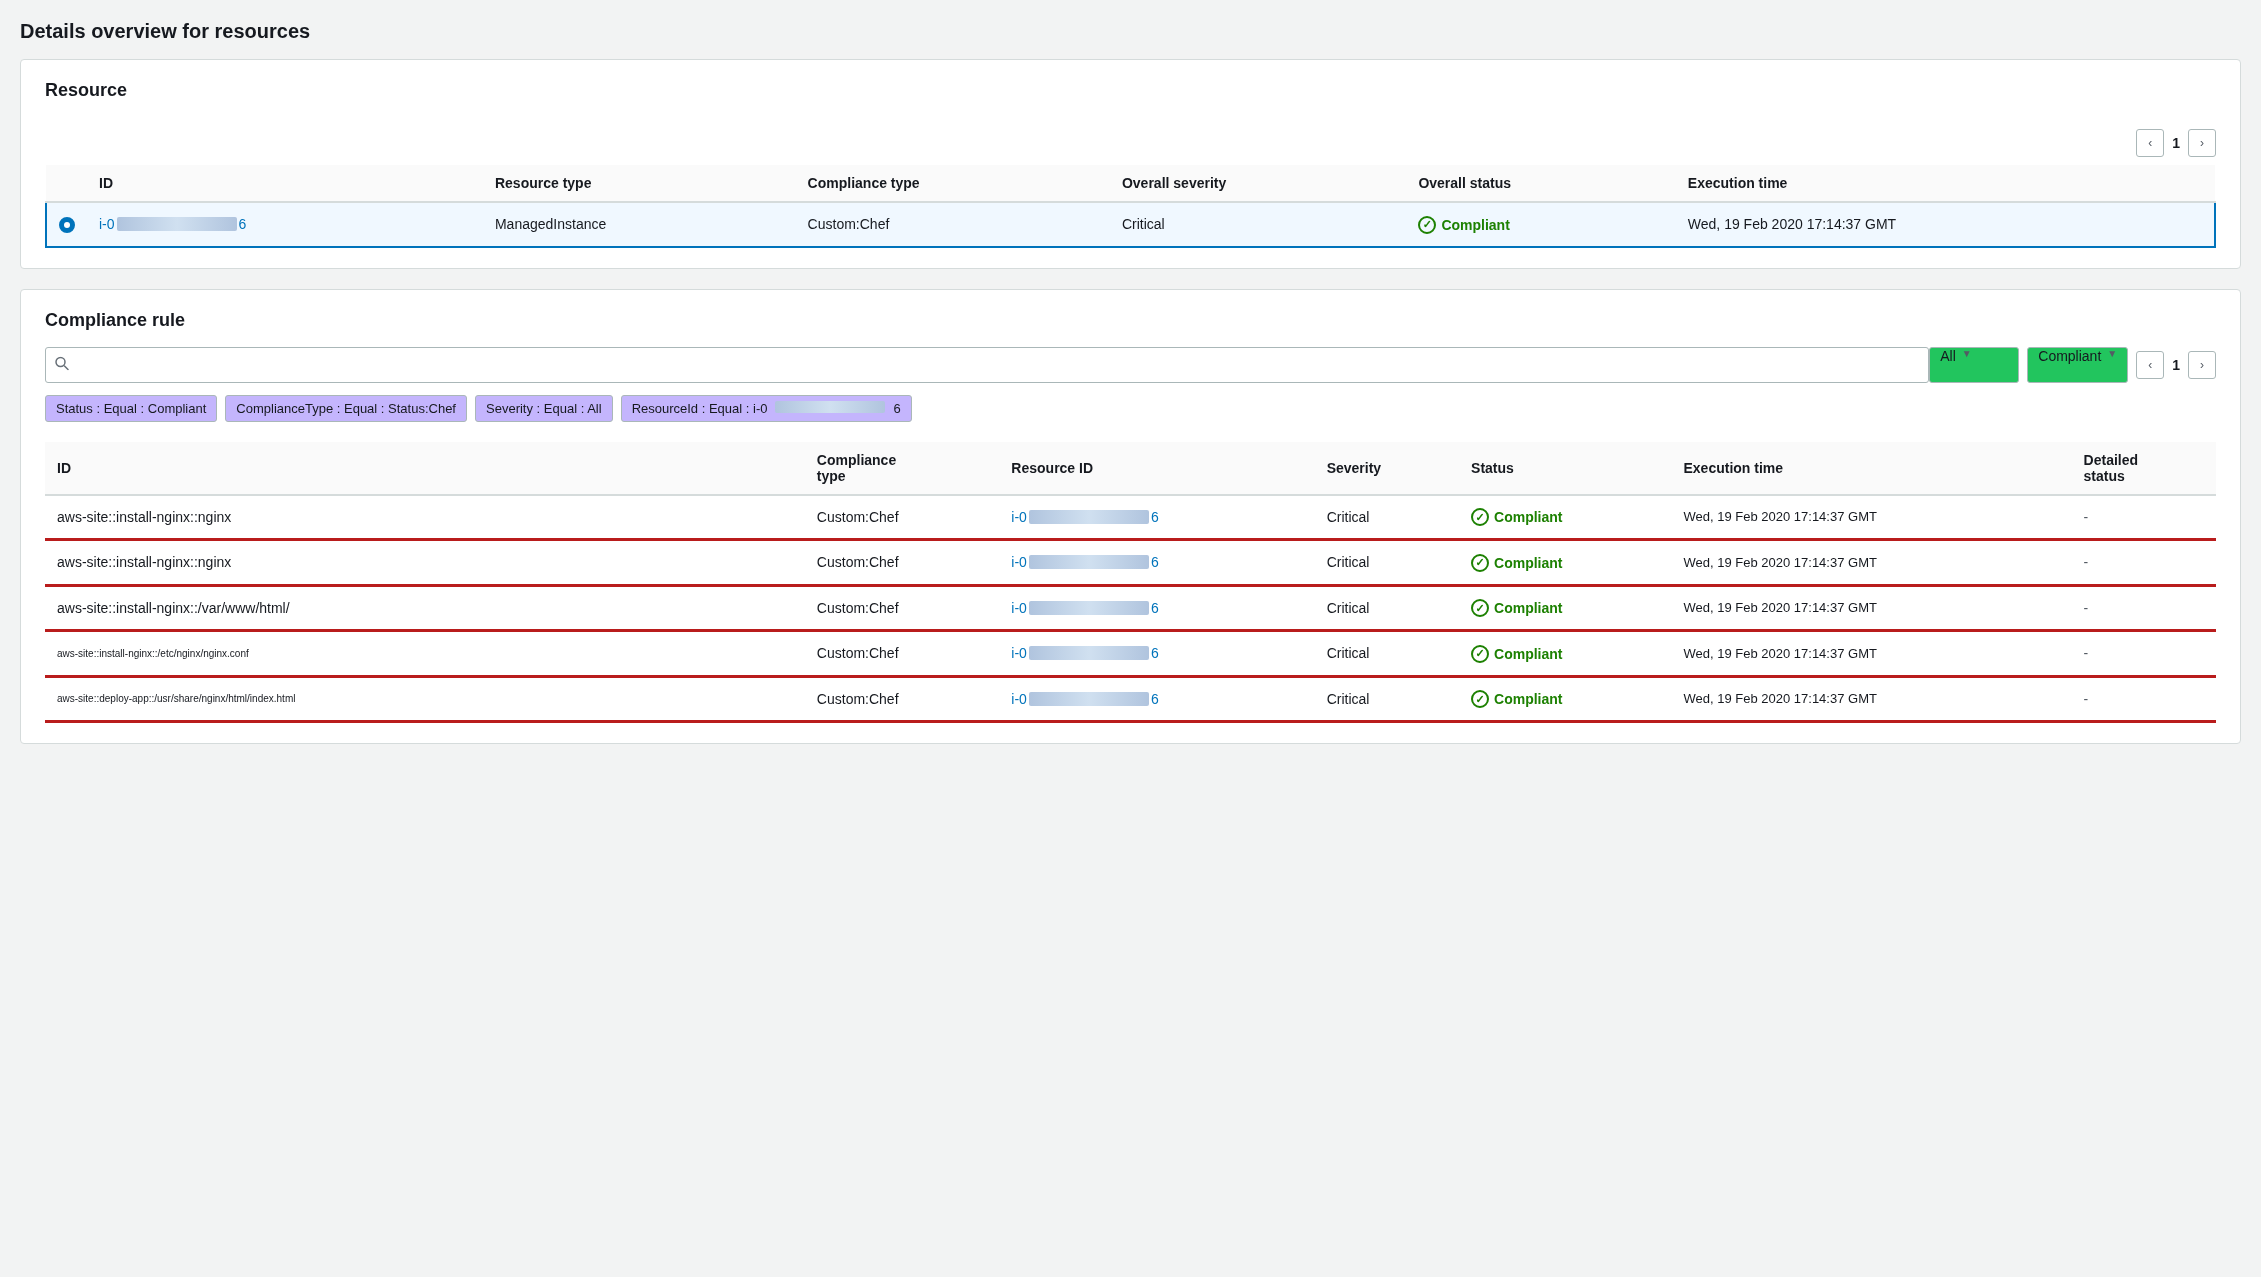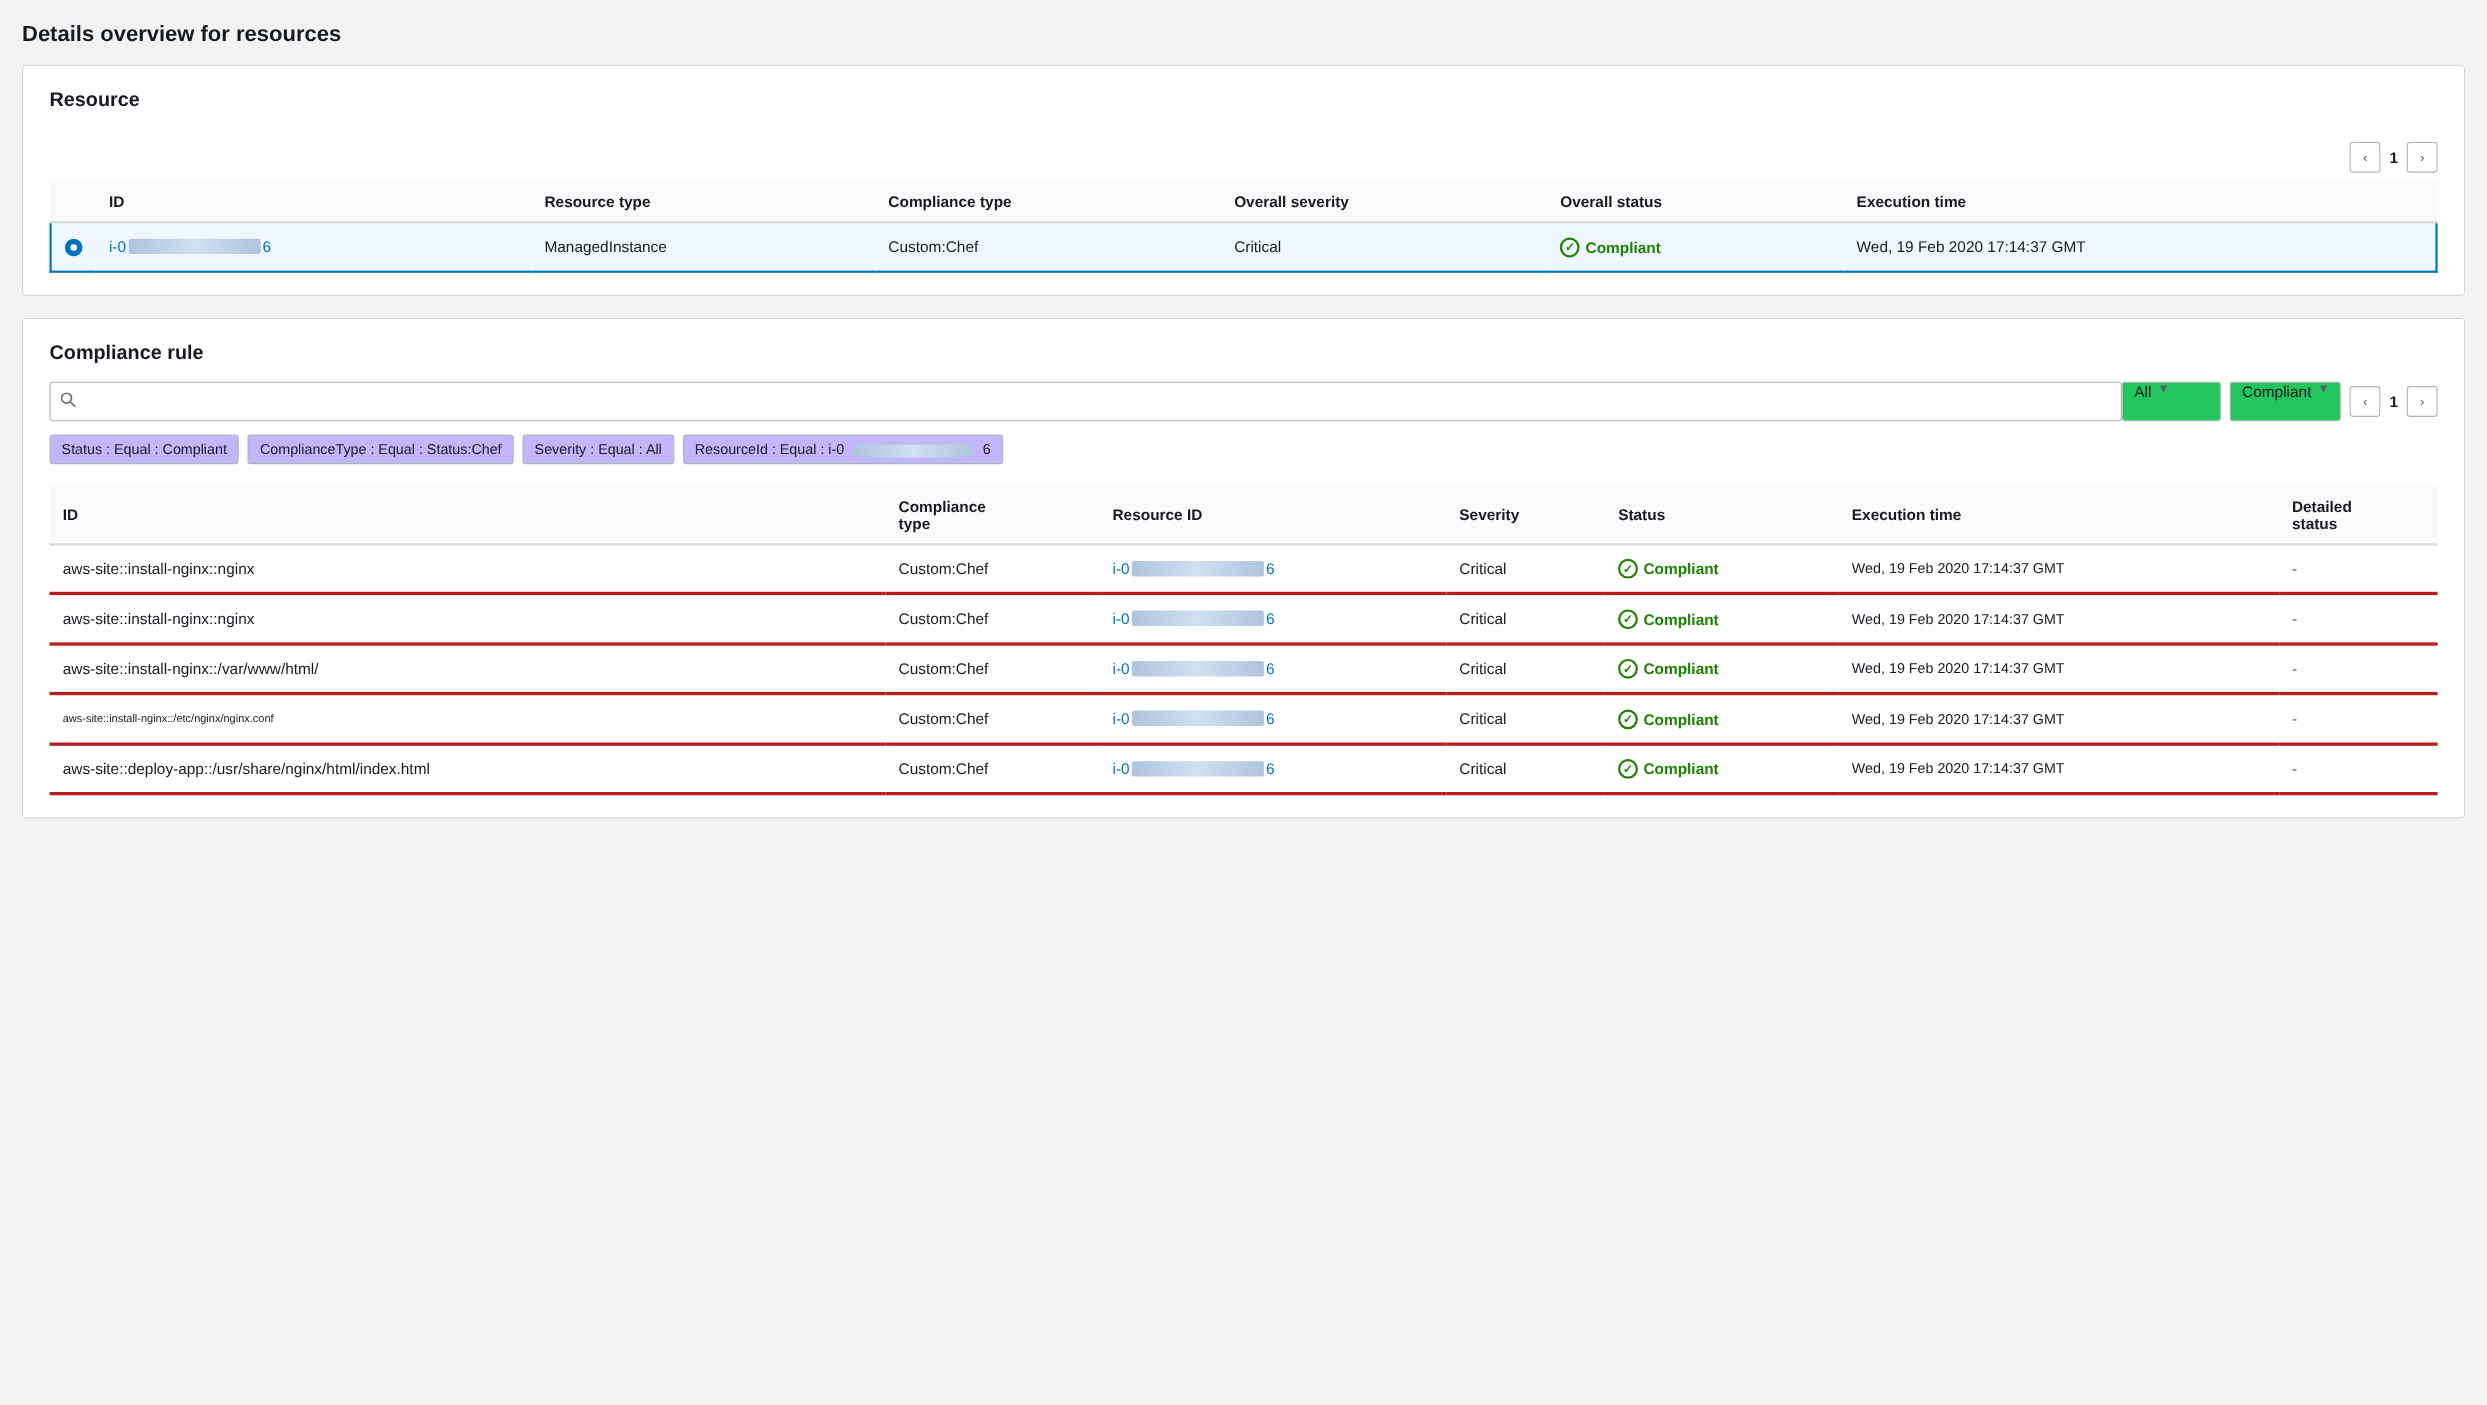--- a/index.html
+++ b/index.html
@@ -345,21 +345,21 @@
         <span class="pagination-number">1</span>
         <button class="pagination-btn">›</button>
       </div>
     </div>
   </div>
 
   <div class="filter-tags">
     <span class="filter-tag">Status : Equal : Compliant</span>
     <span class="filter-tag">ComplianceType : Equal : Status:Chef</span>
     <span class="filter-tag">Severity : Equal : All</span>
-    <span class="filter-tag" style="display:flex;align-items:flex-end;gap:8px;">
+    <span class="filter-tag" style="display:flex;align-items:flex-start;gap:8px;">
       <span>ResourceId : Equal : i-0</span>
       <span style="display:inline-block;width:110px;height:12px;background:linear-gradient(90deg,#b0c4de,#d0e0f0,#b0c4de);border-radius:2px;vertical-align:middle;"></span>
       <span>6</span>
     </span>
   </div>
 
   <table class="compliance-table">
     <thead>
       <tr>
         <th style="width:35%;">ID</th>
@@ -430,21 +430,21 @@
     </span></td>
           <td>Critical</td>
           <td><span class="compliant-badge">
       <span class="compliant-icon">✓</span>
       <span>Compliant</span>
     </span></td>
           <td style="font-size: 13px;">Wed, 19 Feb 2020 17:14:37 GMT</td>
           <td class="dash-text">-</td>
         </tr>
         <tr>
-          <td style="font-size: 14px; margin-top: 21px;">aws-site::deploy-app::/usr/share/nginx/html/index.html</td>
+          <td style="font-size: 10px; margin-top: 21px;">aws-site::deploy-app::/usr/share/nginx/html/index.html</td>
           <td>Custom:Chef</td>
           <td><span class="resource-id-blurred">
       <span class="id-prefix" style="color:#0073bb;">i-0</span>
       <span class="id-middle"></span>
       <span class="id-suffix" style="color:#0073bb;">6</span>
     </span></td>
           <td>Critical</td>
           <td><span class="compliant-badge">
       <span class="compliant-icon">✓</span>
       <span>Compliant</span>

